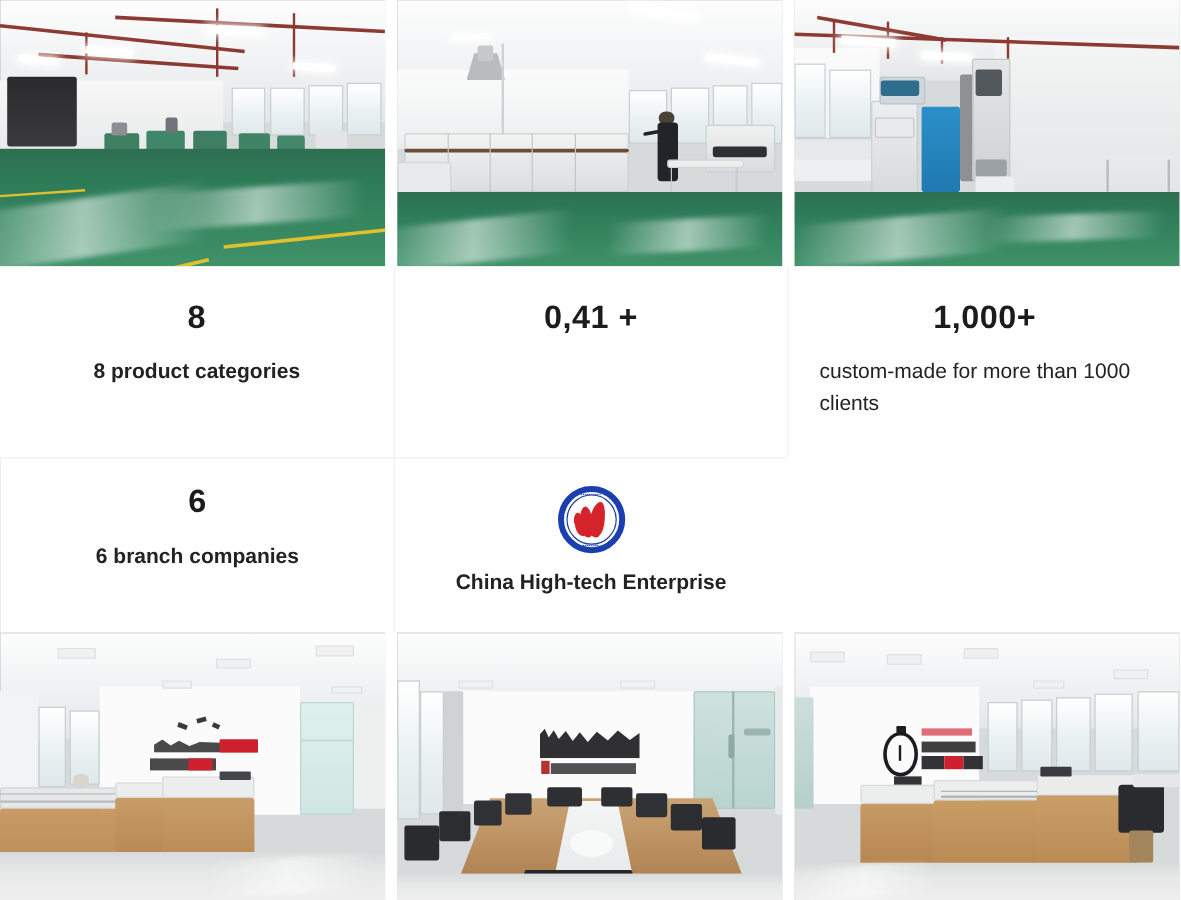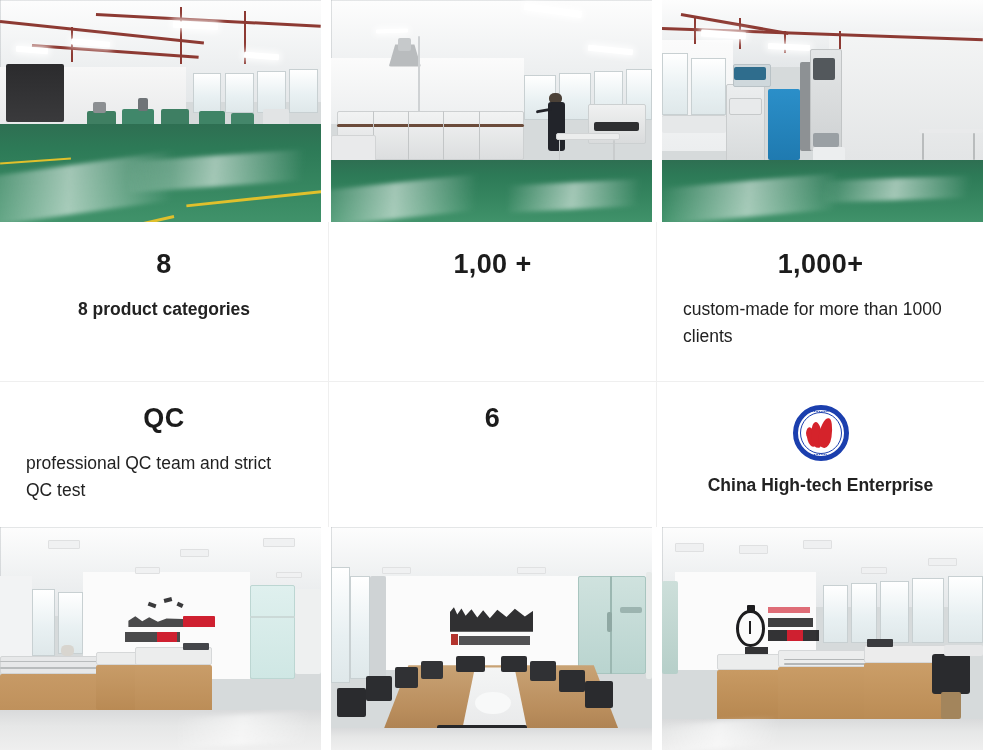--- a/index.html
+++ b/index.html
@@ -294,35 +294,32 @@
 
   <div class="stats">
     <div class="stats-grid">
 
       <div class="cell r1 c1 center-label">
         <div class="stat-value">8</div>
         <div class="stat-label">8 product categories</div>
       </div>
 
       <div class="cell r1 c2">
-        <div class="stat-value">1,00 +</div>
+        <div class="stat-value">0,41 +</div>
       </div>
 
       <div class="cell r1 c3">
         <div class="stat-value">1,000+</div>
         <div class="stat-label">custom-made for more than 1000 clients</div>
       </div>
 
-      <div class="cell r2 c1">
-        <div class="stat-value">QC</div>
-        <div class="stat-label">professional QC team and strict QC test</div>
-      </div>
 
       <div class="cell r2 c2 center-label">
         <div class="stat-value">6</div>
+        <div class="stat-label">6 branch companies</div>
       </div>
 
       <div class="cell r2 c3 center-label">
         <div class="badge-wrap">
           <div class="badge">
             <div class="ring"></div>
             <div class="ring-inner"></div>
             <div class="hook"></div>
             <div class="flame-c"></div>
             <div class="flame-b"></div>

